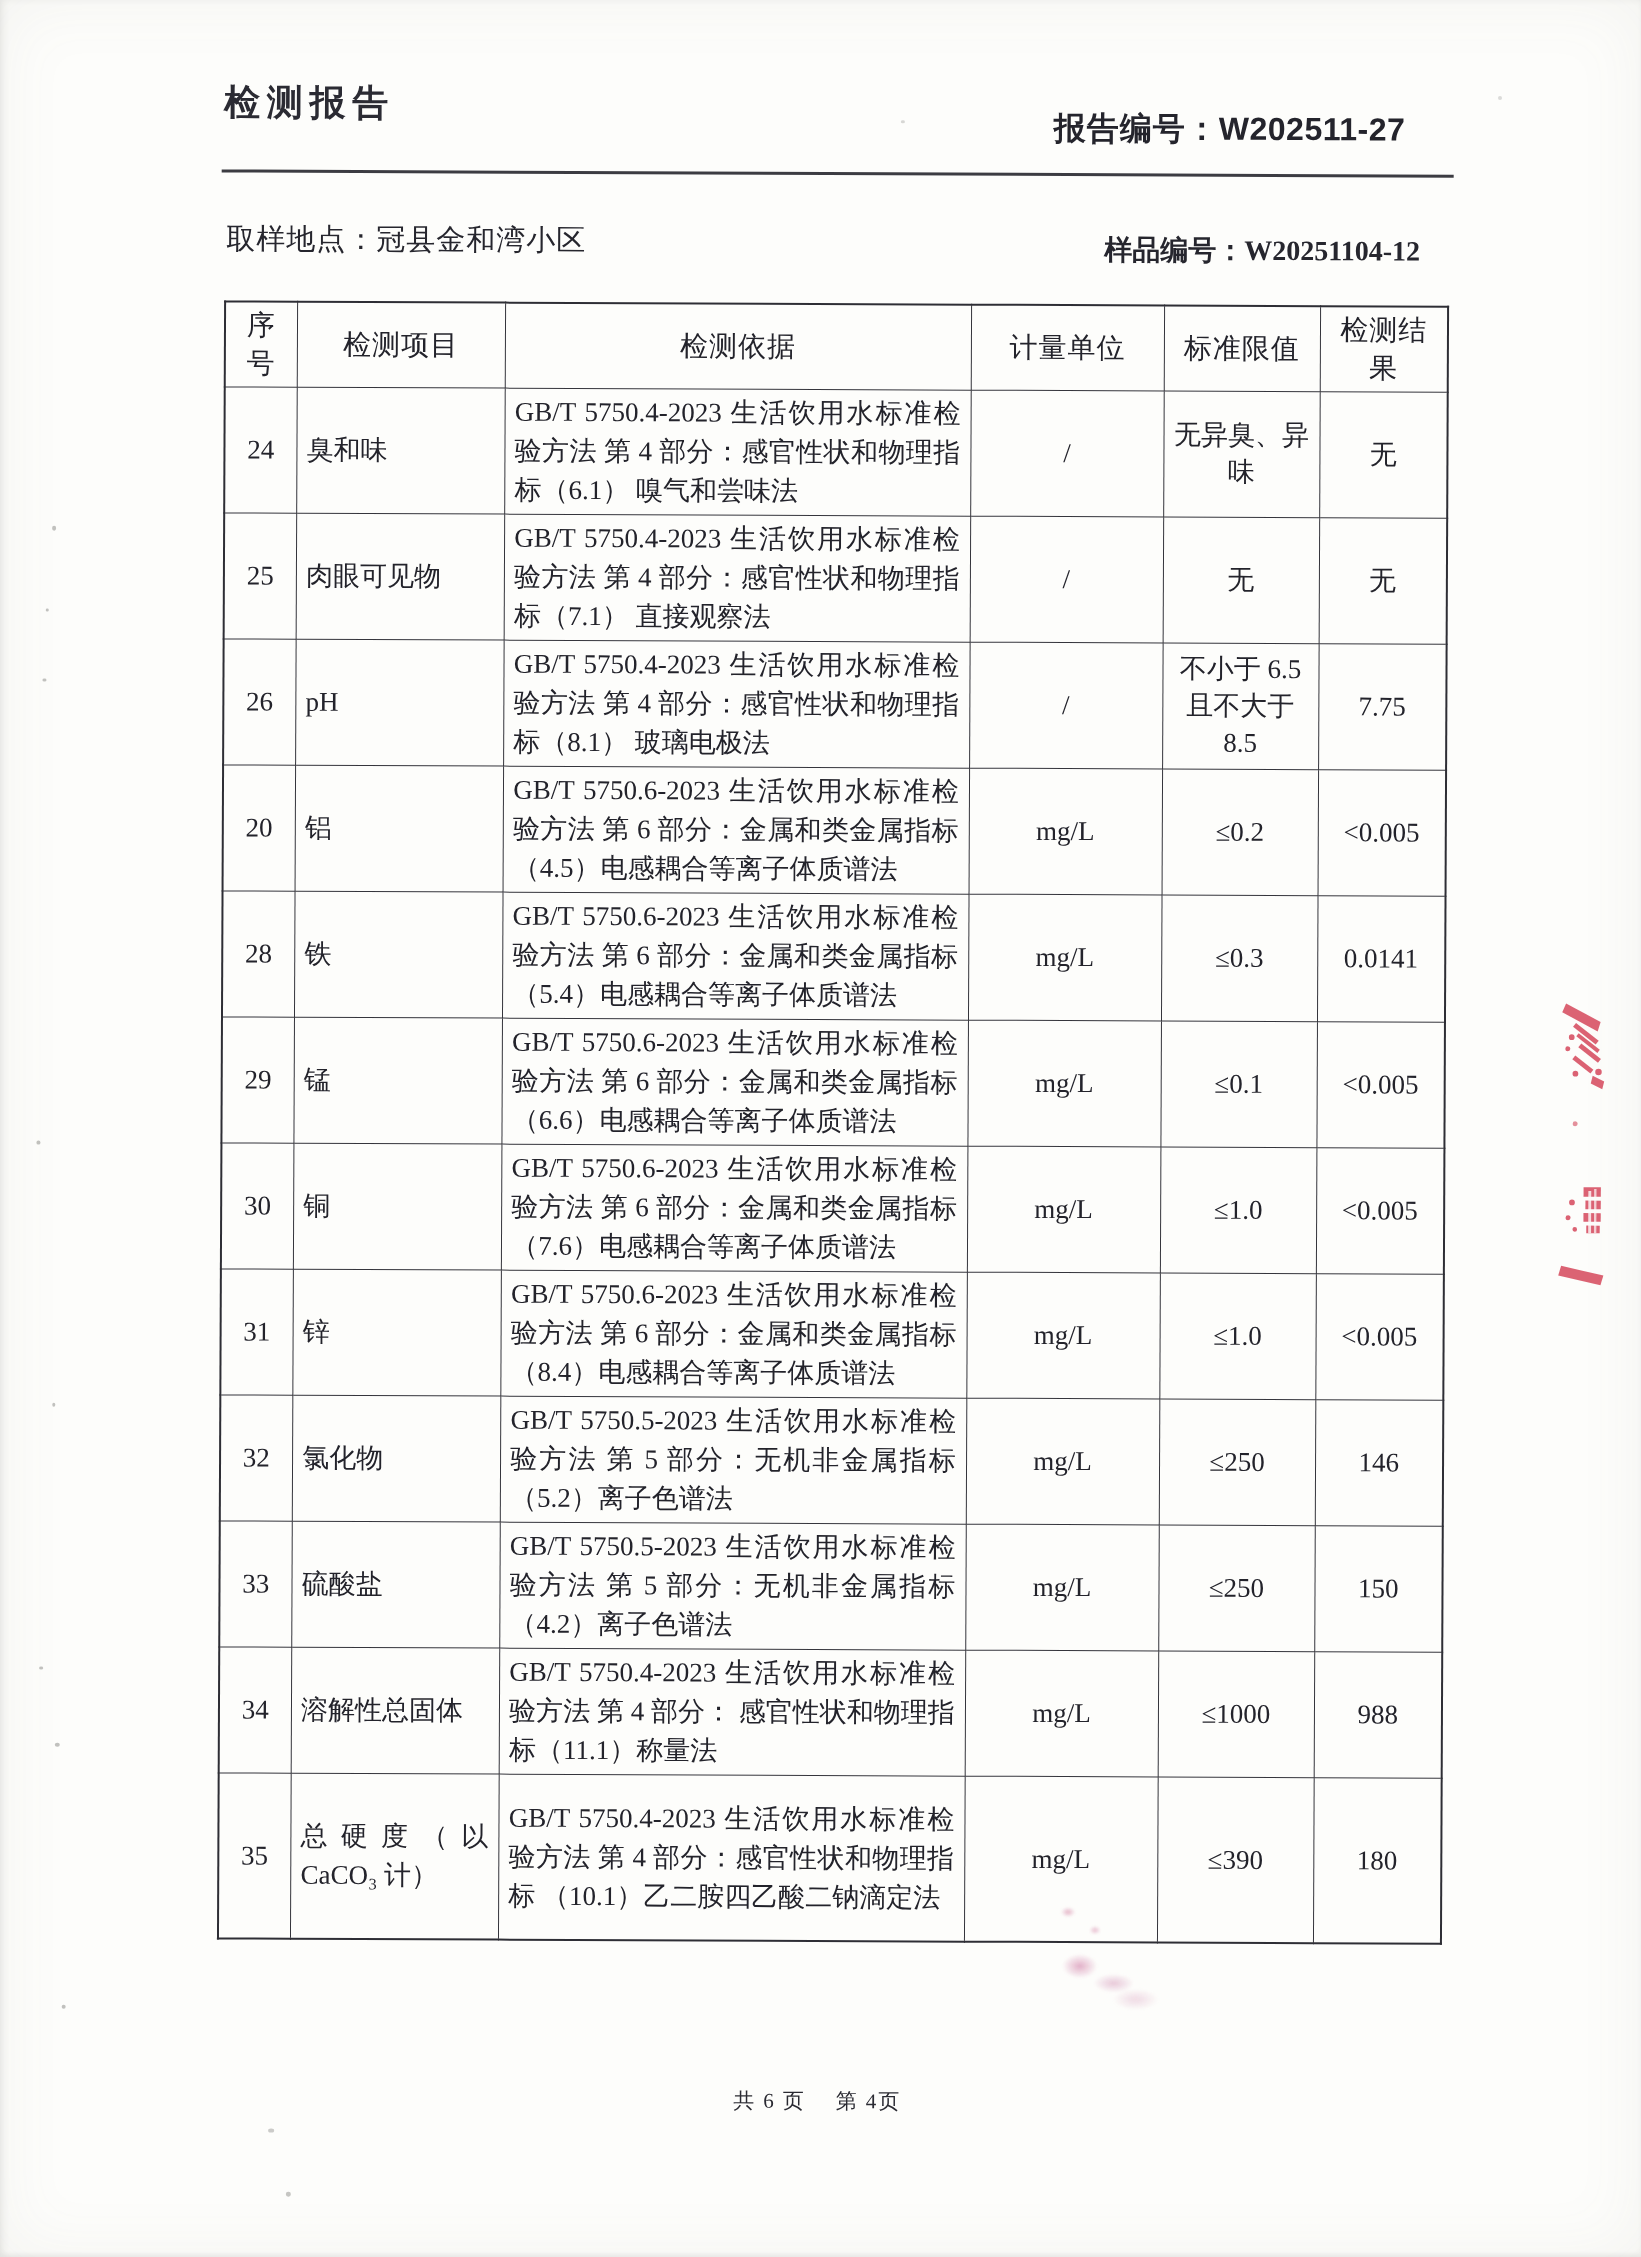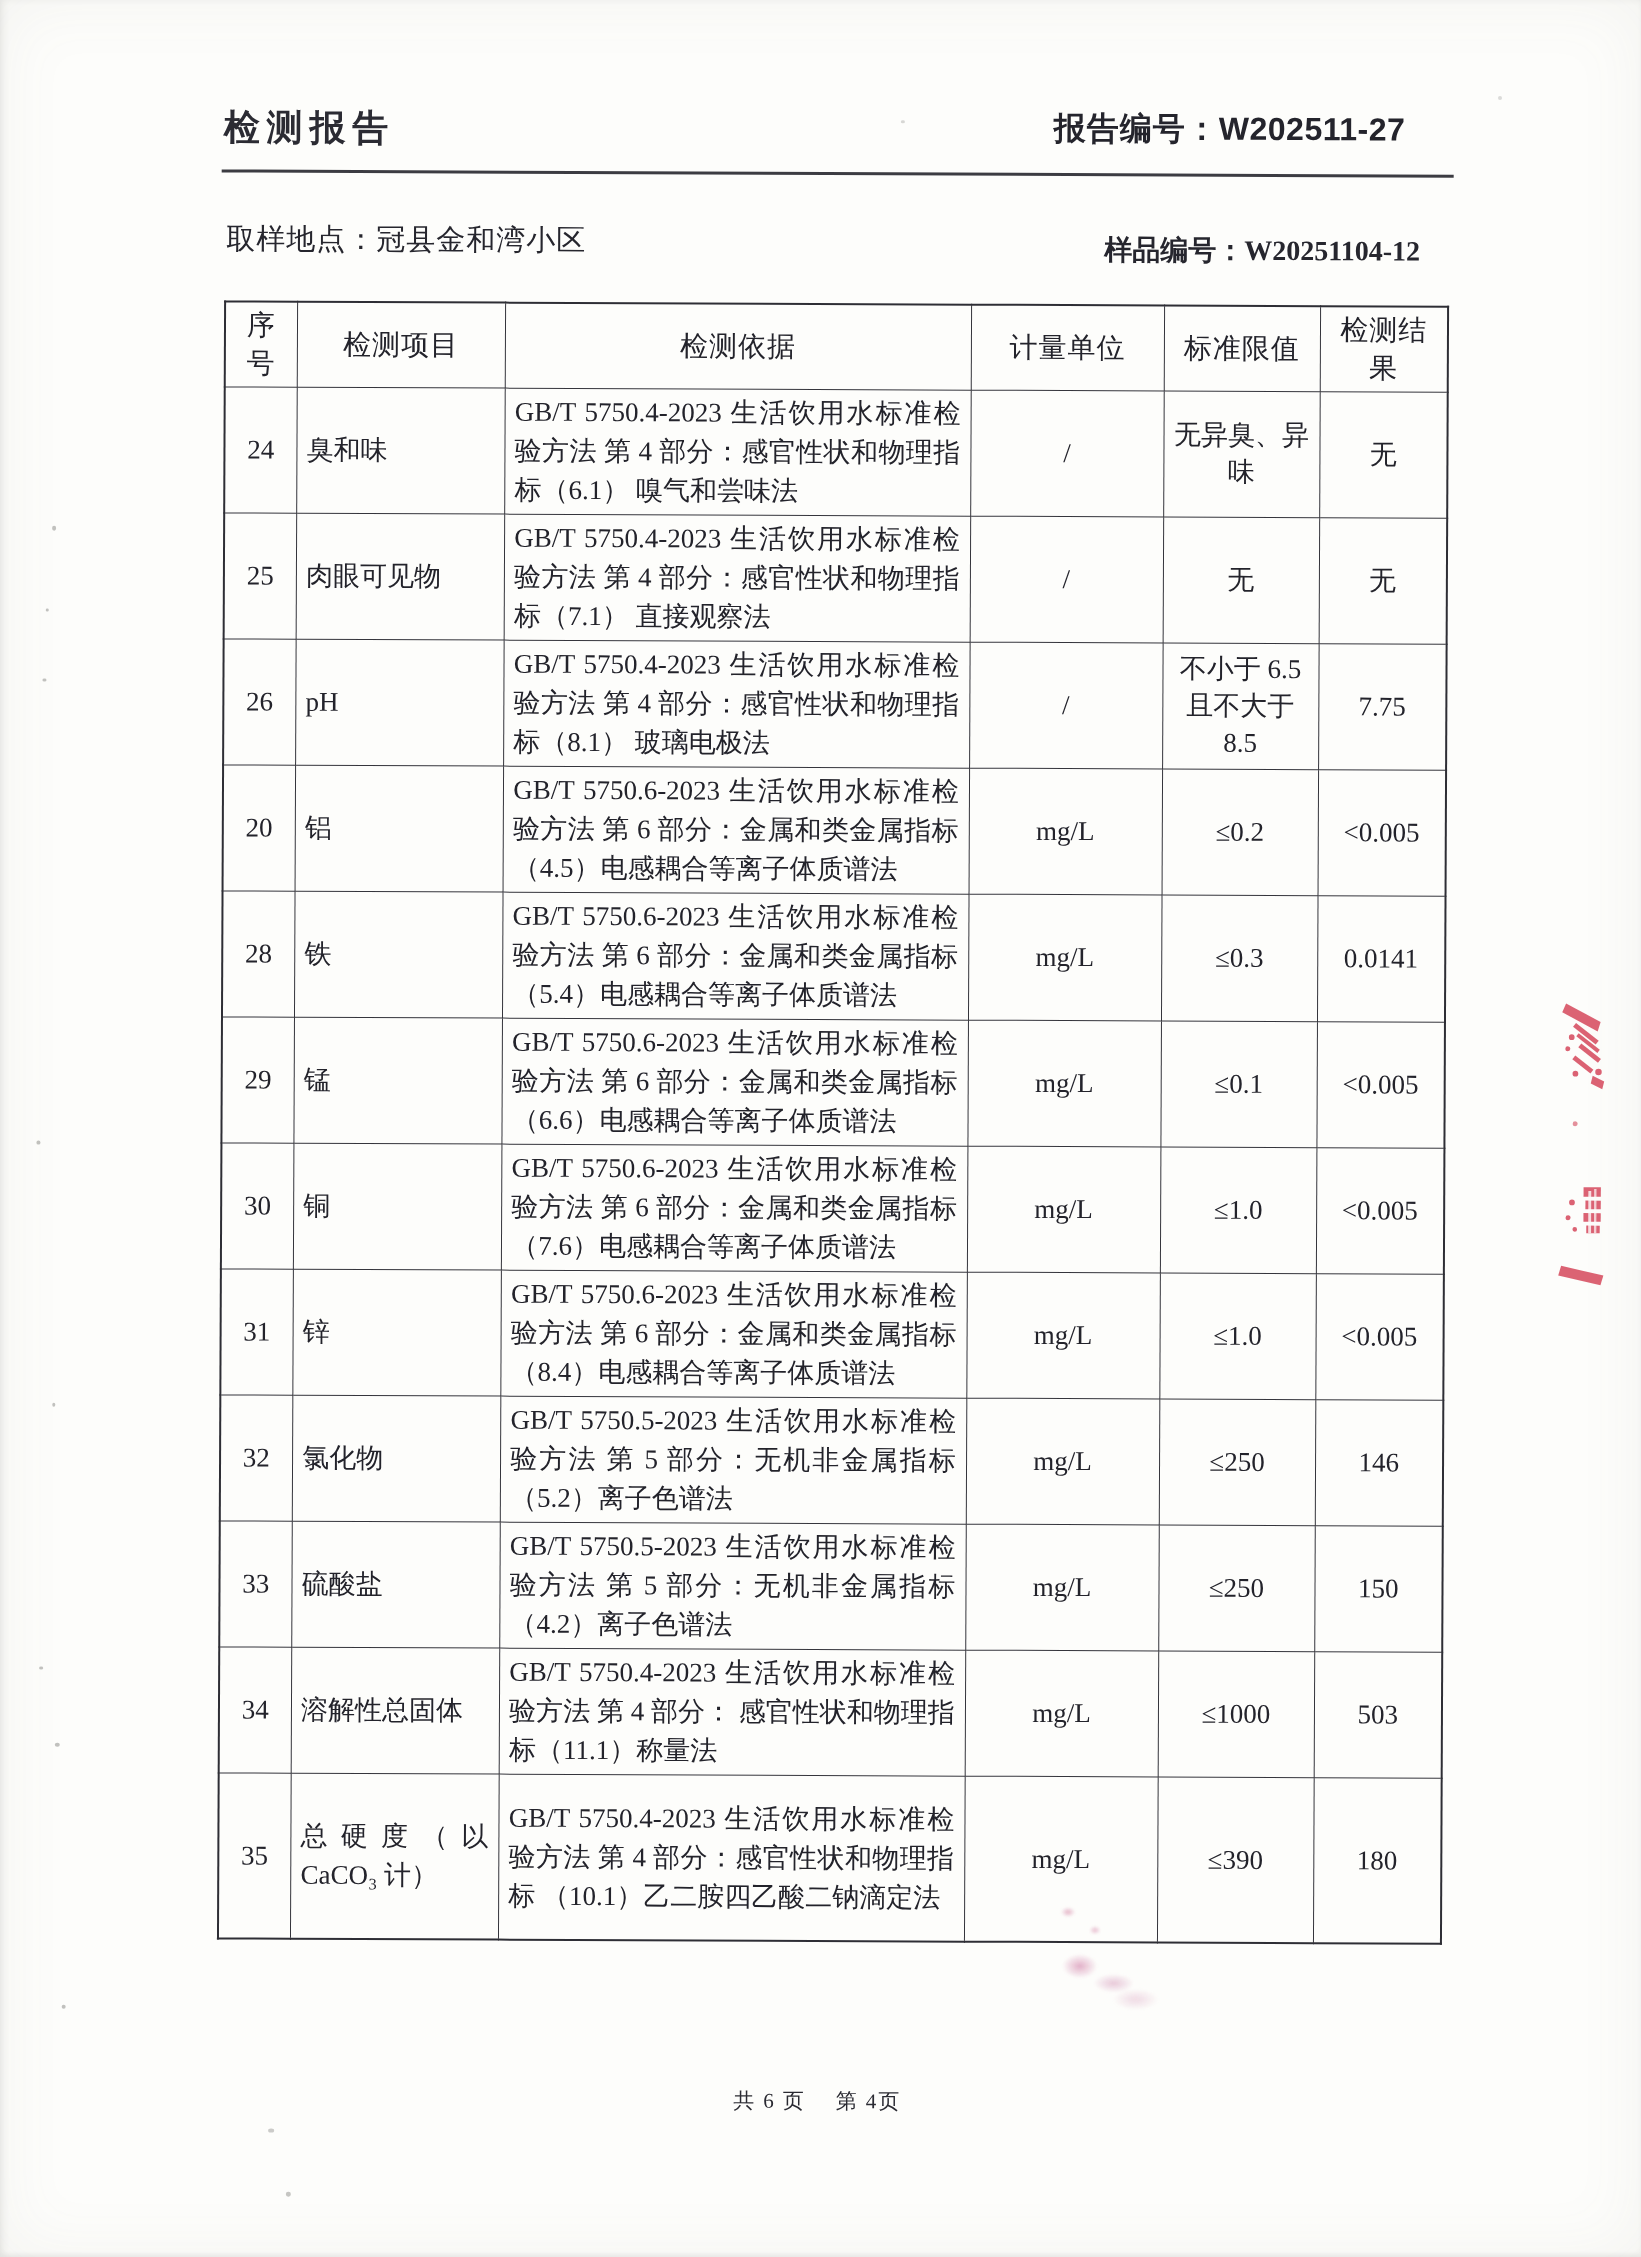--- a/index.html
+++ b/index.html
@@ -13,21 +13,21 @@
     font-family:"Liberation Serif","DejaVu Serif",serif;
     color:#24242c;
   }
   .sheet-inner{
     position:absolute; inset:0;
     transform:rotate(0.25deg);
     transform-origin:50% 45%;
   }
   
   .doc-title{
-    position:absolute; left:220px; top:106px;
+    position:absolute; left:220px; top:81px;
     font-family:"Liberation Sans","DejaVu Sans",sans-serif;
     font-size:36px; font-weight:600; letter-spacing:6.8px; color:#2b2b33;
   }
   .report-no{
     position:absolute; left:1050px; top:106px;
     font-size:32px; font-weight:600; color:#24242c;
     white-space:nowrap; letter-spacing:1px;
   }
   .report-no .num{font-weight:600; font-family:Liberation Sans, sans-serif; letter-spacing:0.5px;}
   .header-rule{
@@ -200,21 +200,21 @@
           <td class="c-unit">mg/L</td>
           <td class="c-limit">≤250</td>
           <td class="c-result">150</td>
         </tr>
         <tr class="h-row">
           <td class="c-no">34</td>
           <td class="c-item">溶解性总固体</td>
           <td class="c-basis">GB/T 5750.4-2023 生活饮用水标准检验方法 第 4 部分： 感官性状和物理指标（11.1）称量法</td>
           <td class="c-unit">mg/L</td>
           <td class="c-limit">≤1000</td>
-          <td class="c-result">503</td>
+          <td class="c-result">988</td>
         </tr>
         <tr class="h-tall">
           <td class="c-no">35</td>
           <td class="c-item">总 硬 度 （ 以 CaCO₃ 计）</td>
           <td class="c-basis">GB/T 5750.4-2023 生活饮用水标准检验方法 第 4 部分：感官性状和物理指标 （10.1）乙二胺四乙酸二钠滴定法</td>
           <td class="c-unit">mg/L</td>
           <td class="c-limit">≤390</td>
           <td class="c-result">180</td>
         </tr>
       </tbody>

